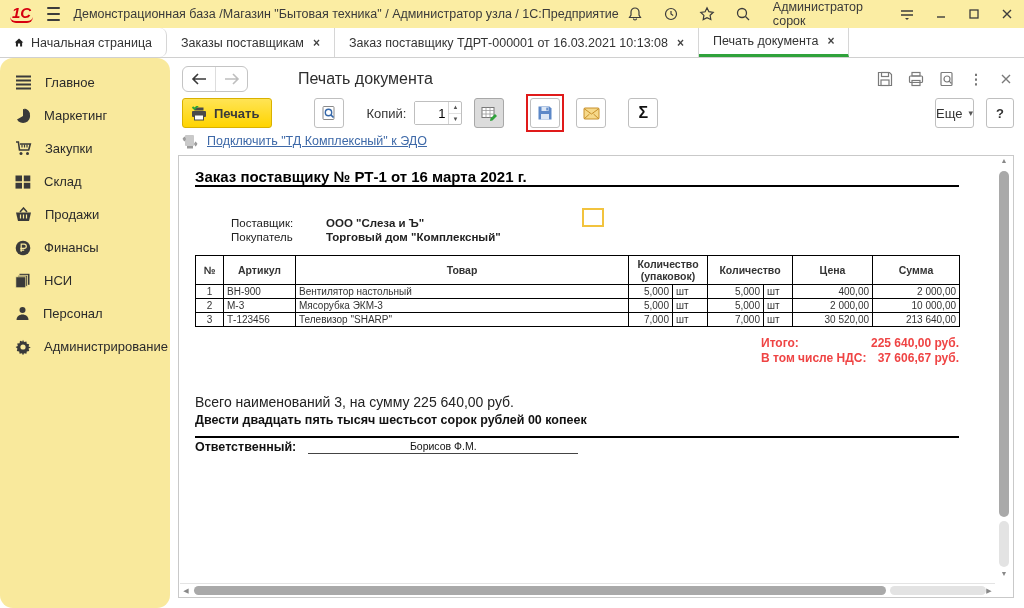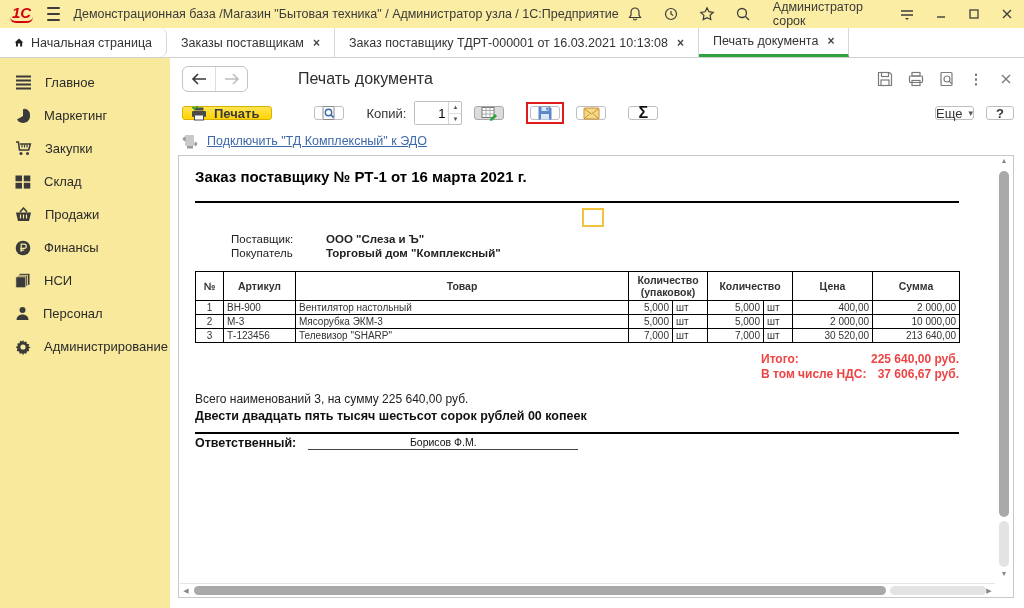--- a/index.html
+++ b/index.html
@@ -21,38 +21,38 @@
 
   
   .tabbar { position:absolute; top:28px; left:0; width:1024px; height:30px; background:#fff;
     border-bottom:1px solid #D0D0D0; display:flex; align-items:stretch; }
   .tab { display:flex; align-items:center; gap:7px; padding:0 14px; border-right:1px solid #D6D6D6;
     font-size:12.5px; color:#333; cursor:pointer; white-space:nowrap; position:relative; }
   .tab.active { border-bottom:3px solid #2FA23B; }
   .tab .closex { font-size:12px; color:#444; font-weight:bold; margin-left:2px; }
 
   
-  .sidebar { position:absolute; top:58px; left:0; width:170px; height:550px; background:#F9E99C; padding-top:8px; }
+  .sidebar { position:absolute; top:58px; left:0; width:170px; height:550px; background:#F9E99C; padding-top:8px;border-radius:13px; }
   .side-item { display:flex; align-items:center; gap:13px; height:33px; padding-left:15px; cursor:pointer; font-size:13px; color:#2b2b2b; }
   .side-item svg { flex:0 0 auto; }
 
   
   .content { position:absolute; top:58px; left:170px; width:854px; height:550px; background:#fff; }
 
   .c-header { position:absolute; top:7px; left:12px; right:10px; height:28px; display:flex; align-items:center; }
   .navgroup { display:flex; border:1px solid #C4C4C4; border-radius:6px; overflow:hidden; background:#fff; }
   .navbtn { width:32px; height:24px; display:flex; align-items:center; justify-content:center; cursor:pointer; }
   .navbtn + .navbtn { border-left:1px solid #DDD; }
   .page-title { font-size:16px; color:#2e2e2e; margin-left:50px; }
   .hdr-icons { margin-left:auto; display:flex; align-items:center; gap:14px; color:#777; }
   .hdr-ico { width:17px; height:17px; display:inline-flex; align-items:center; justify-content:center; cursor:pointer; }
   .kebab { font-size:14px; letter-spacing:0; color:#777; font-weight:bold; cursor:pointer; }
 
   .c-toolbar { position:absolute; top:41px; left:12px; right:10px; height:28px; display:flex; align-items:center; }
-  .btn { border:1px solid #BFBFBF; border-radius:3px; background:#fff; height:14px; display:inline-flex;
+  .btn { border:1px solid #BFBFBF; border-radius:3px; background:#fff; height:30px; display:inline-flex;
     align-items:center; justify-content:center; cursor:pointer; font-size:13px; color:#333; }
   .btn-print { background:linear-gradient(#FFE455,#FFD400); border:1px solid #D9B100; font-weight:bold;
     padding:0 12px 0 8px; gap:6px; color:#3a3a3a; }
   .btn-sq { width:30px; }
   .copies-label { margin:0 8px 0 22px; font-size:13px; color:#333; }
   .spin { width:48px; height:24px; border:1px solid #BFBFBF; border-radius:2px; display:flex; background:#fff; }
   .spin input { flex:1; border:0; outline:0; text-align:right; font-size:13px; padding-right:3px; width:30px;
     font-family:"Liberation Sans",sans-serif; }
   .spin .arrows { width:13px; border-left:1px solid #D5D5D5; display:flex; flex-direction:column; }
   .spin .arrows div { flex:1; display:flex; align-items:center; justify-content:center; font-size:6px; color:#555; cursor:pointer; }
@@ -66,38 +66,38 @@
   .btn-help { width:28px; margin-left:12px; font-weight:bold; }
 
   .edo-row { position:absolute; top:74px; left:12px; height:18px; display:flex; align-items:center; gap:9px; }
   .edo-link { color:#3E69A8; text-decoration:underline; font-size:12.5px; cursor:pointer; }
 
   
   .docarea { position:absolute; top:97px; left:8px; width:836px; height:443px; border:1px solid #C9C9C9; background:#fff; }
   .doc { position:absolute; top:0; left:0; right:18px; bottom:14px; overflow:hidden; padding:12px 0 0 16px; }
   .doc-inner { width:764px; }
 
-  .doc-title { font-size:15px; font-weight:bold; color:#000; padding-bottom:16px; border-bottom:2px solid #000; }
+  .doc-title { font-size:15px; font-weight:bold; color:#000; padding-bottom:0; border-bottom:2px solid #000; }
   .sel-cell { position:absolute; left:403px; top:52px; width:22px; height:19px; border:2px solid #F2C33E; background:#fff; }
 
   .party { display:flex; font-size:11.5px; margin-top:2px; color:#222;margin-left:36px; }
   .party .plabel { width:95px; }
   .party .pval { font-weight:bold; }
   .parties { margin-top:30px; }
 
   table.goods { border-collapse:collapse; width:764px; margin-top:12px; table-layout:fixed; }
   table.goods th, table.goods td { border:1px solid #000; font-size:10px; padding:0 3px; height:14px; overflow:hidden; white-space:nowrap; }
   table.goods th { font-size:10.5px; font-weight:bold; text-align:center; padding:2px 2px; }
   td.c { text-align:center; } td.r { text-align:right; } td.l { text-align:left; }
 
   .totals { width:764px; margin-top:9px; display:flex; justify-content:flex-end; }
   .totals-in { width:198px; font-size:12px; font-weight:bold; color:#ef4444; }
   .totline { display:flex; justify-content:space-between; line-height:15px; }
 
-  .summary { font-size:12px; margin-top:10px; color:#222; }
+  .summary { font-size:14px; margin-top:28px; color:#222; }
   .words { font-size:12.5px; font-weight:bold; margin-top:3px; color:#111; }
   .thickline { border-bottom:2px solid #000; width:764px; margin-top:9px; }
   .resp-row { margin-top:2px; display:flex; align-items:flex-end; font-size:12.5px; font-weight:bold; color:#111; }
   .resp-line { width:270px; margin-left:12px; border-bottom:1px solid #444; text-align:center; font-size:10.5px; font-weight:normal; padding-bottom:1px; }
 
   
   .vscroll { position:absolute; top:1px; right:1px; width:16px; bottom:15px; }
   .vscroll .arr { position:absolute; left:0; width:16px; height:12px; text-align:center; font-size:7px; color:#888; }
   .vthumb { position:absolute; left:3px; width:10px; border-radius:5px; background:#A9A9A9; }
   .vtrack2 { position:absolute; left:3px; width:10px; border-radius:5px; background:#E3E3E3; }

